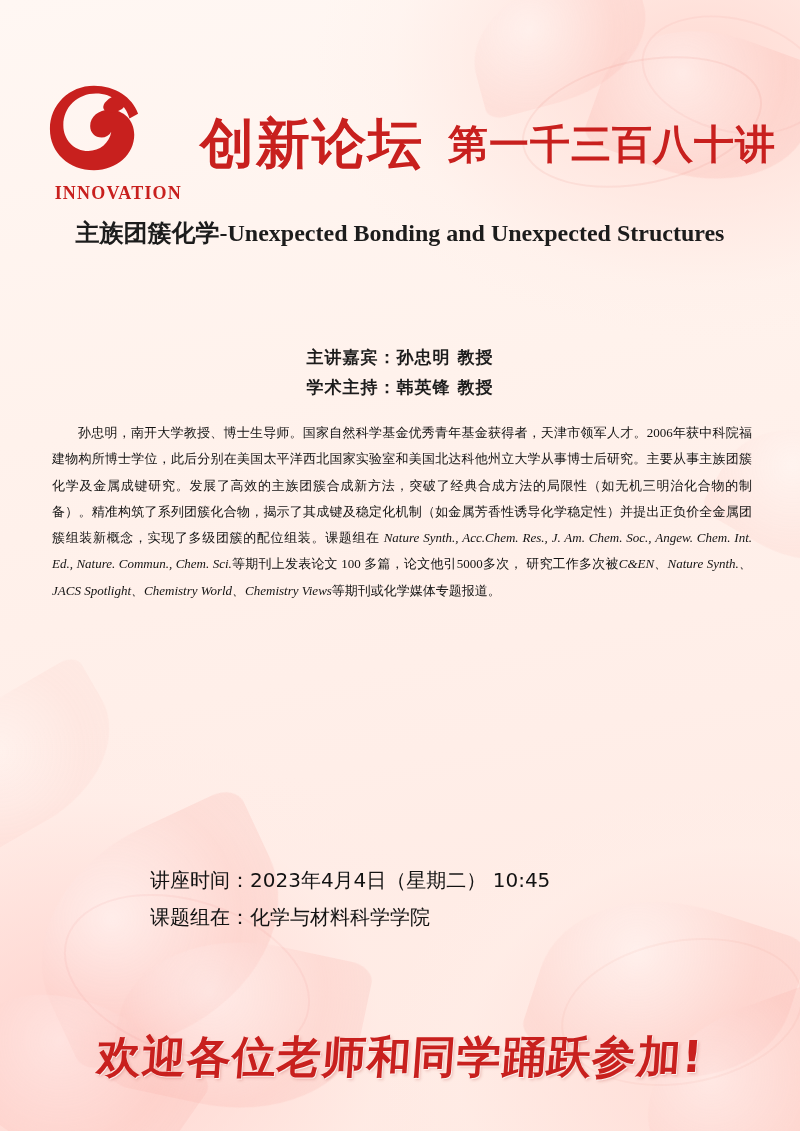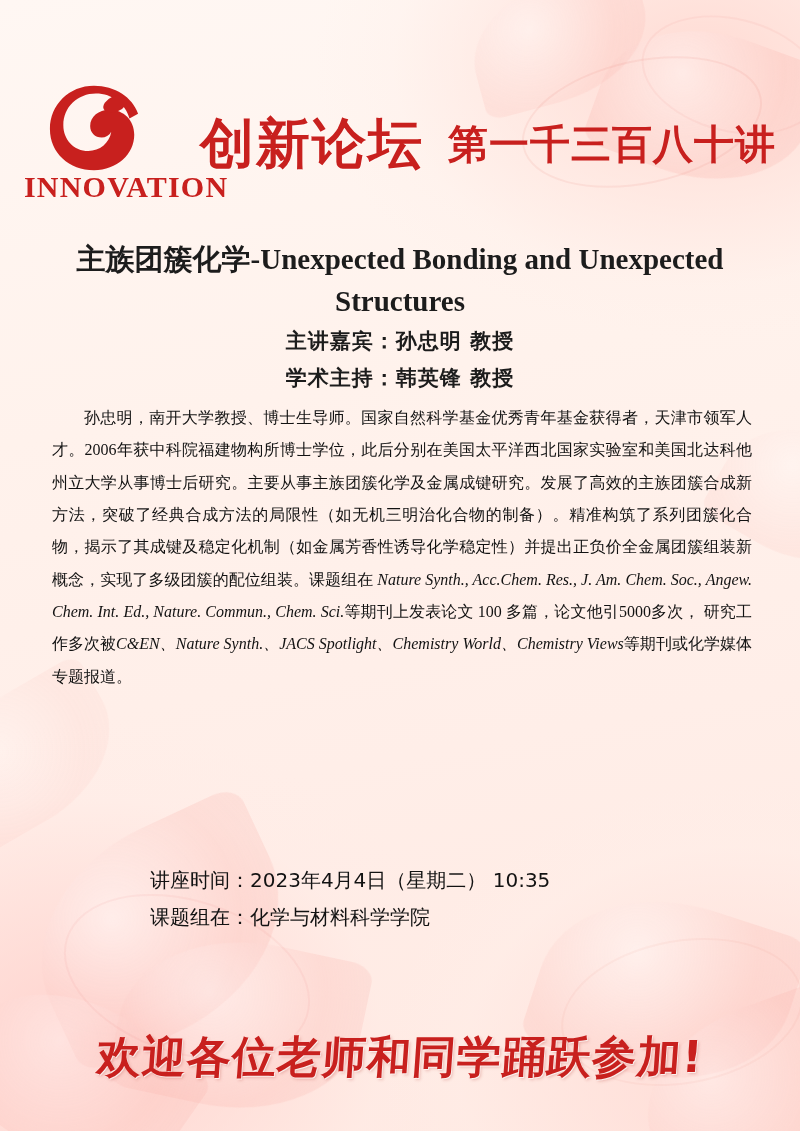--- a/index.html
+++ b/index.html
@@ -64,24 +64,24 @@
     top: 0;
     left: 22px;
     width: 96px;
     height: 92px;
   }
   .logo-text {
     position: absolute;
     bottom: 2px;
     left: 0;
     width: 158px;
-    text-align: left;
-    color: #c8201e;
-    font-family: "Liberation Serif", serif;
-    font-size: 30px;
+    text-align: right;
+    color: #c8201e;
+    font-family: "Liberation Serif", serif;
+    font-size: 18px;
     font-weight: 700;
     letter-spacing: 1.2px;
   }
   .forum-title {
     font-family: "DejaVu Sans", sans-serif;
     font-weight: 700;
     font-size: 54px;
     color: #c8201e;
     letter-spacing: 2px;
     line-height: 1;
@@ -93,53 +93,53 @@
     font-size: 40px;
     color: #c8201e;
     letter-spacing: 1px;
     line-height: 1;
     margin-left: 6px;
   }
 
   
   .talk-title {
     position: absolute;
-    top: 238px;
+    top: 216px;
     left: 70px;
     width: 660px;
     text-align: center;
     font-family: "Liberation Serif", serif;
     font-weight: 700;
-    font-size: 29px;
+    font-size: 24px;
     line-height: 1.45;
     color: #1c1c1c;
   }
 
   .speakers {
     position: absolute;
-    top: 323px;
+    top: 343px;
     left: 70px;
     width: 660px;
     text-align: center;
     font-family: "DejaVu Sans", sans-serif;
-    font-size: 21px;
+    font-size: 17px;
     font-weight: 600;
     color: #1c1c1c;
     line-height: 1.75;
   }
   .speakers div { letter-spacing: 1px; }
 
   
   .bio {
     position: absolute;
-    top: 402px;
+    top: 420px;
     left: 52px;
     width: 700px;
     font-family: "Liberation Serif", serif;
-    font-size: 16px;
+    font-size: 13px;
     line-height: 2.02;
     color: #121212;
     text-align: justify;
     text-justify: inter-ideograph;
     text-indent: 2em;
   }
   .bio i { font-style: italic; }
 
   
   .info {
@@ -211,19 +211,19 @@
   <div class="speakers">
     <div>主讲嘉宾：孙忠明  教授</div>
     <div>学术主持：韩英锋  教授</div>
   </div>
 
   <div class="bio">
     <span>孙忠明，南开大学教授、博士生导师。国家自然科学基金优秀青年基金获得者，天津市领军人才。2006年获中科院福建物构所博士学位，此后分别在美国太平洋西北国家实验室和美国北达科他州立大学从事博士后研究。主要从事主族团簇化学及金属成键研究。发展了高效的主族团簇合成新方法，突破了经典合成方法的局限性（如无机三明治化合物的制备）。精准构筑了系列团簇化合物，揭示了其成键及稳定化机制（如金属芳香性诱导化学稳定性）并提出正负价全金属团簇组装新概念，实现了多级团簇的配位组装。课题组在 </span><i>Nature Synth., Acc.Chem. Res., J. Am. Chem. Soc., Angew. Chem. Int. Ed., Nature. Commun., Chem. Sci.</i><span>等期刊上发表论文 100 多篇，论文他引5000多次， 研究工作多次被</span><i>C&amp;EN、Nature Synth.、JACS Spotlight、Chemistry World、Chemistry Views</i><span>等期刊或化学媒体专题报道。</span>
   </div>
 
   <div class="info">
-    <div class="row">讲座时间：2023年4月4日（星期二）  10:35</div>
+    <div class="row">讲座时间：2023年4月4日（星期二）  10:45</div>
     <div class="row">课题组在：化学与材料科学学院</div>
   </div>
 
   <div class="slogan">欢迎各位老师和同学踊跃参加!</div>
 
 </div>
 
 </body></html>

